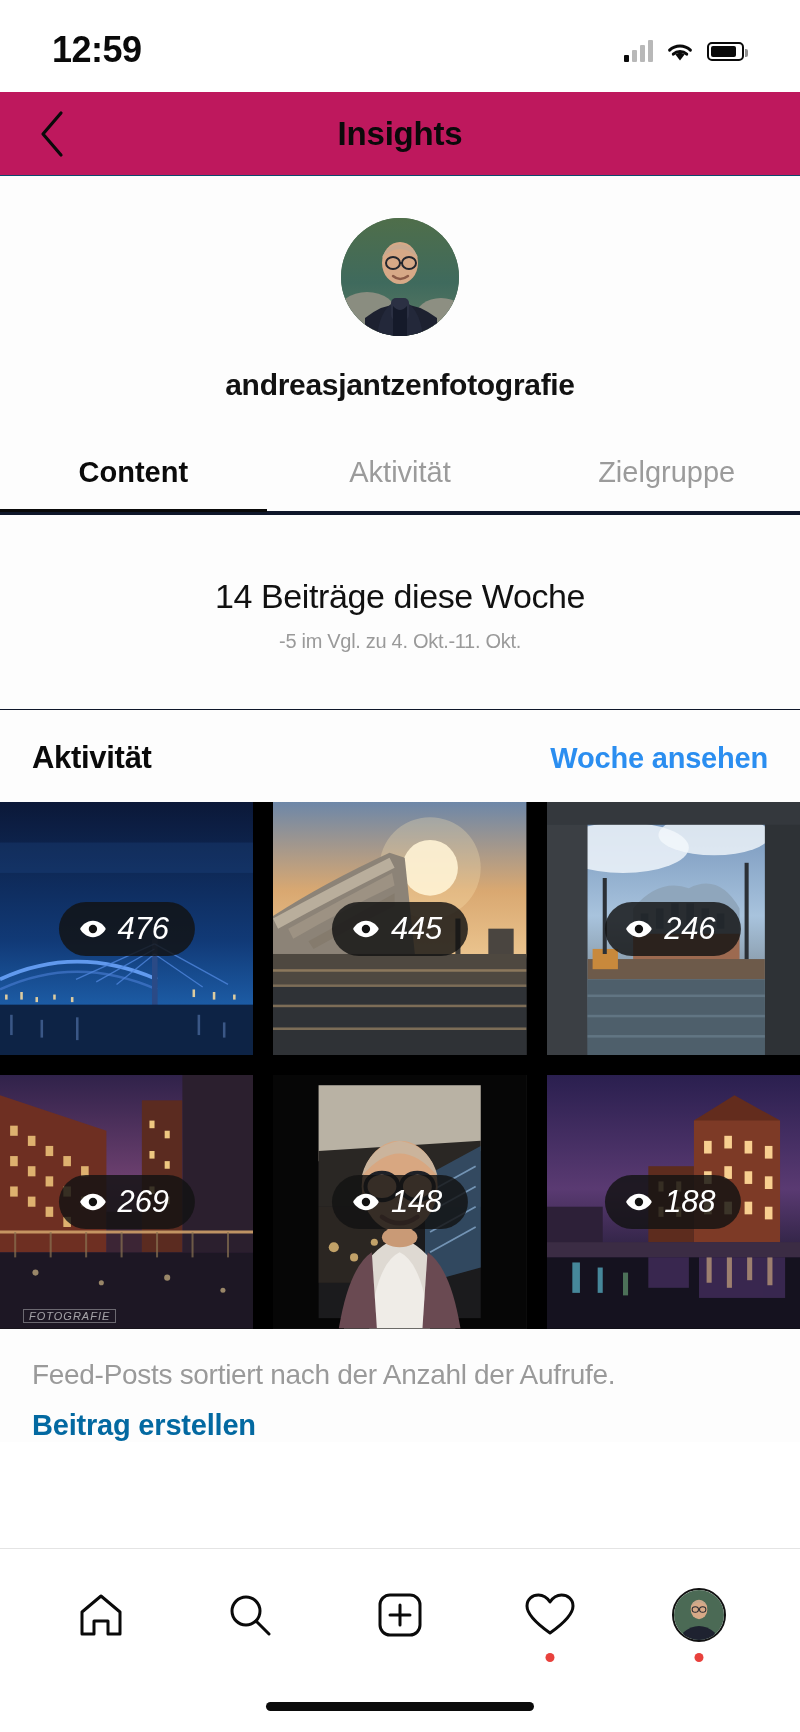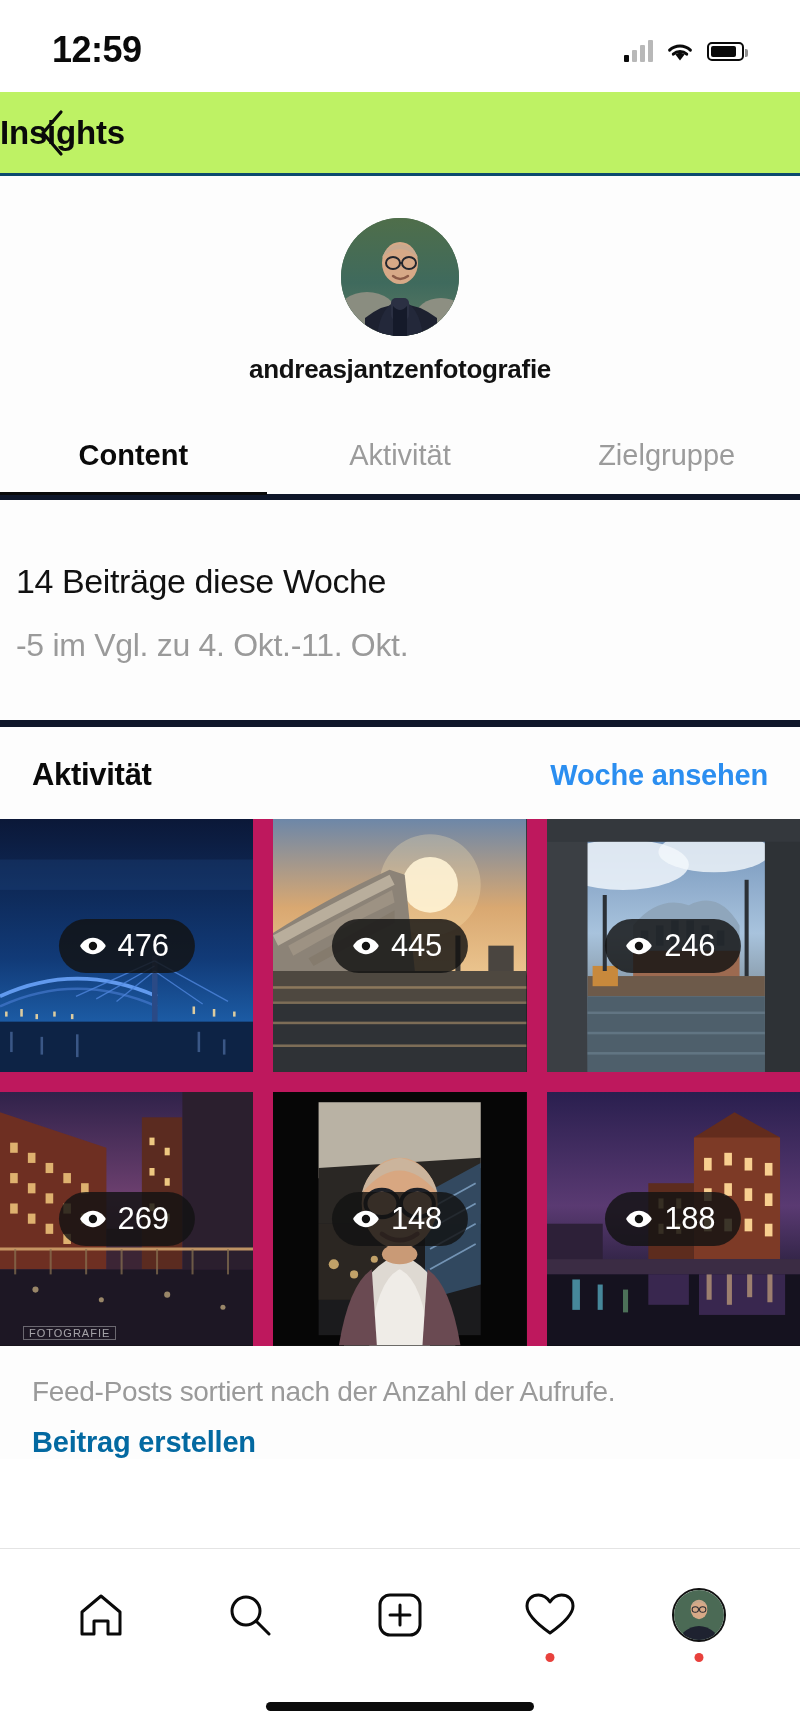--- a/index.html
+++ b/index.html
@@ -28,53 +28,53 @@
   .bars i:nth-child(3){ height:17px; background:#b8b8b8;}
   .bars i:nth-child(4){ height:22px; background:#b8b8b8;}
   .wifi { width:28px; height:21px; position:relative; }
   .batt { width:37px; height:19px; border:2px solid #0a0a0a; border-radius:5px; position:relative; display:flex; align-items:center; }
   .batt::after { content:""; position:absolute; right:-6px; top:5px; width:3px; height:8px; background:#0a0a0a; border-radius:0 2px 2px 0; opacity:.45;}
   .batt b { display:block; height:11px; background:#0a0a0a; border-radius:2px; margin-left:2px; }
 
   
   .navbar {
     height:84px; flex:0 0 84px; position:relative;
-    display:flex; align-items:center; 
-    background:#bef264; border-bottom:3px solid #0c4a6e;
+    display:flex; align-items:center; justify-content:center;
+    background:#be185d; border-bottom:1px solid #0c4a6e;
   }
   .back-btn { position:absolute; left:22px; top:50%; transform:translateY(-50%); width:60px; height:60px; display:flex; align-items:center; justify-content:center; }
   .nav-title { font-size:33px; font-weight:600; color:#0a0a0a; letter-spacing:-0.2px; }
 
   
   .profile { padding:42px 0 0; background:#fdfdfd; display:flex; flex-direction:column; align-items:center; }
   .avatar-big {
     width:118px; height:118px; border-radius:50%; overflow:hidden;
     background:#4d6b52; position:relative; flex:0 0 118px;
   }
   .avatar-big svg { display:block; width:100%; height:100%; }
-  .username { margin-top:18px; font-size:26px; font-weight:700; color:#121212; letter-spacing:-0.3px; }
-
-  
-  .tabs { margin-top:40px; width:100%; display:flex; border-bottom:6px solid #0f172a; background:#fdfdfd;}
+  .username { margin-top:32px; font-size:30px; font-weight:700; color:#121212; letter-spacing:-0.3px; }
+
+  
+  .tabs { margin-top:40px; width:100%; display:flex; border-bottom:4px solid #0f172a; background:#fdfdfd;}
   .tab { flex:1; text-align:center; padding:14px 0 22px; font-size:29px; color:#9b9b9b; font-weight:400; position:relative; }
   .tab.active { color:#0a0a0a; font-weight:700; }
   .tab.active::after { content:""; position:absolute; left:0; right:0; bottom:-1px; height:3px; background:#0a0a0a; }
 
   
-  .summary { background:#fdfdfd; text-align:left; padding:62px 16px 56px; border-bottom:7px solid #0f172a;}
+  .summary { background:#fdfdfd; text-align:center; padding:62px 16px 56px; border-bottom:1px solid #0f172a;}
   .summary-title { font-size:34px; color:#111; font-weight:400; letter-spacing:-0.4px; }
-  .summary-sub { margin-top:26px; font-size:32px; color:#9a9a9a; font-weight:400; letter-spacing:-0.3px;}
+  .summary-sub { margin-top:14px; font-size:20px; color:#9a9a9a; font-weight:400; letter-spacing:-0.3px;}
 
   
   .posts-head { display:flex; align-items:center; justify-content:space-between; padding:30px 32px 26px; background:#fdfdfd;}
   .posts-title { font-size:31px; font-weight:700; color:#0a0a0a; letter-spacing:-0.3px;}
   .see-all { font-size:29px; color:#2b8ef0; font-weight:600; letter-spacing:-0.2px;}
 
   
-  .grid { display:grid; grid-template-columns:repeat(3,1fr); gap:20px; background:#be185d; }
+  .grid { display:grid; grid-template-columns:repeat(3,1fr); gap:20px; background:#000000;font-style:italic; }
   .cell { position:relative; width:100%; padding-top:100%; overflow:hidden; background:#111; }
   .cell .art { position:absolute; inset:0; }
   .cell .art svg { width:100%; height:100%; display:block; }
   .viewbadge {
     position:absolute; left:50%; top:50%; transform:translate(-50%,-50%);
     background:rgba(18,18,18,0.82); border-radius:40px;
     padding:9px 26px 9px 20px; display:flex; align-items:center; gap:11px;
     color:#fff; font-size:31px; font-weight:500; letter-spacing:-0.2px;
     white-space:nowrap;
   }

